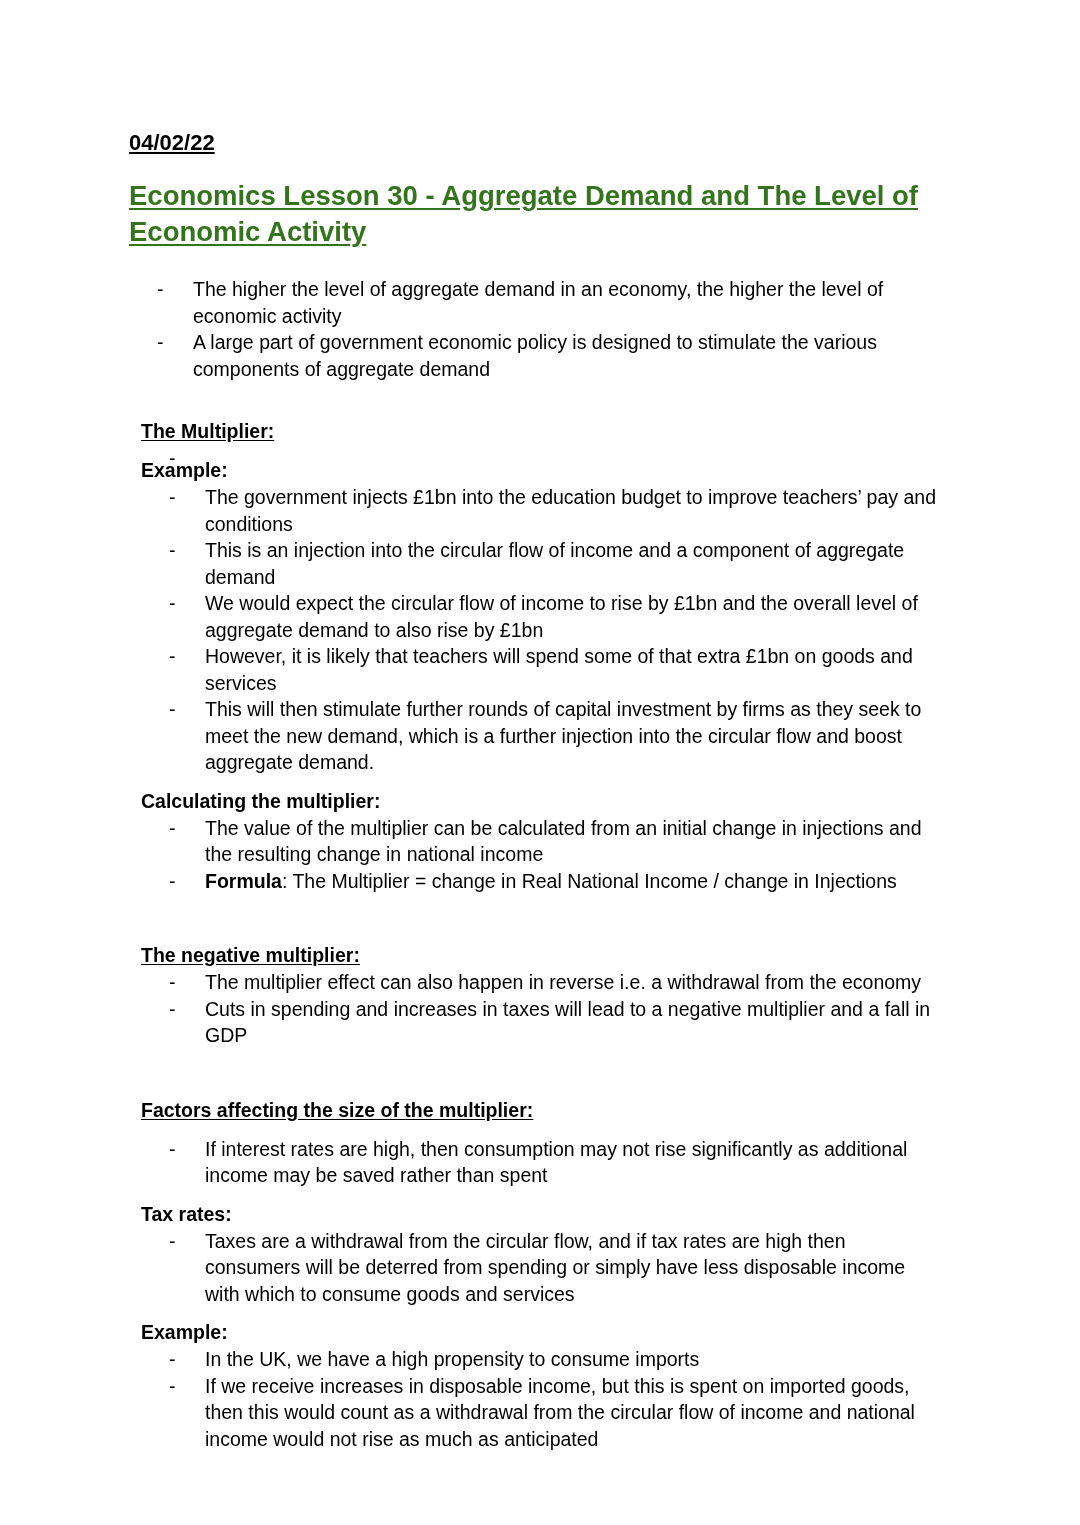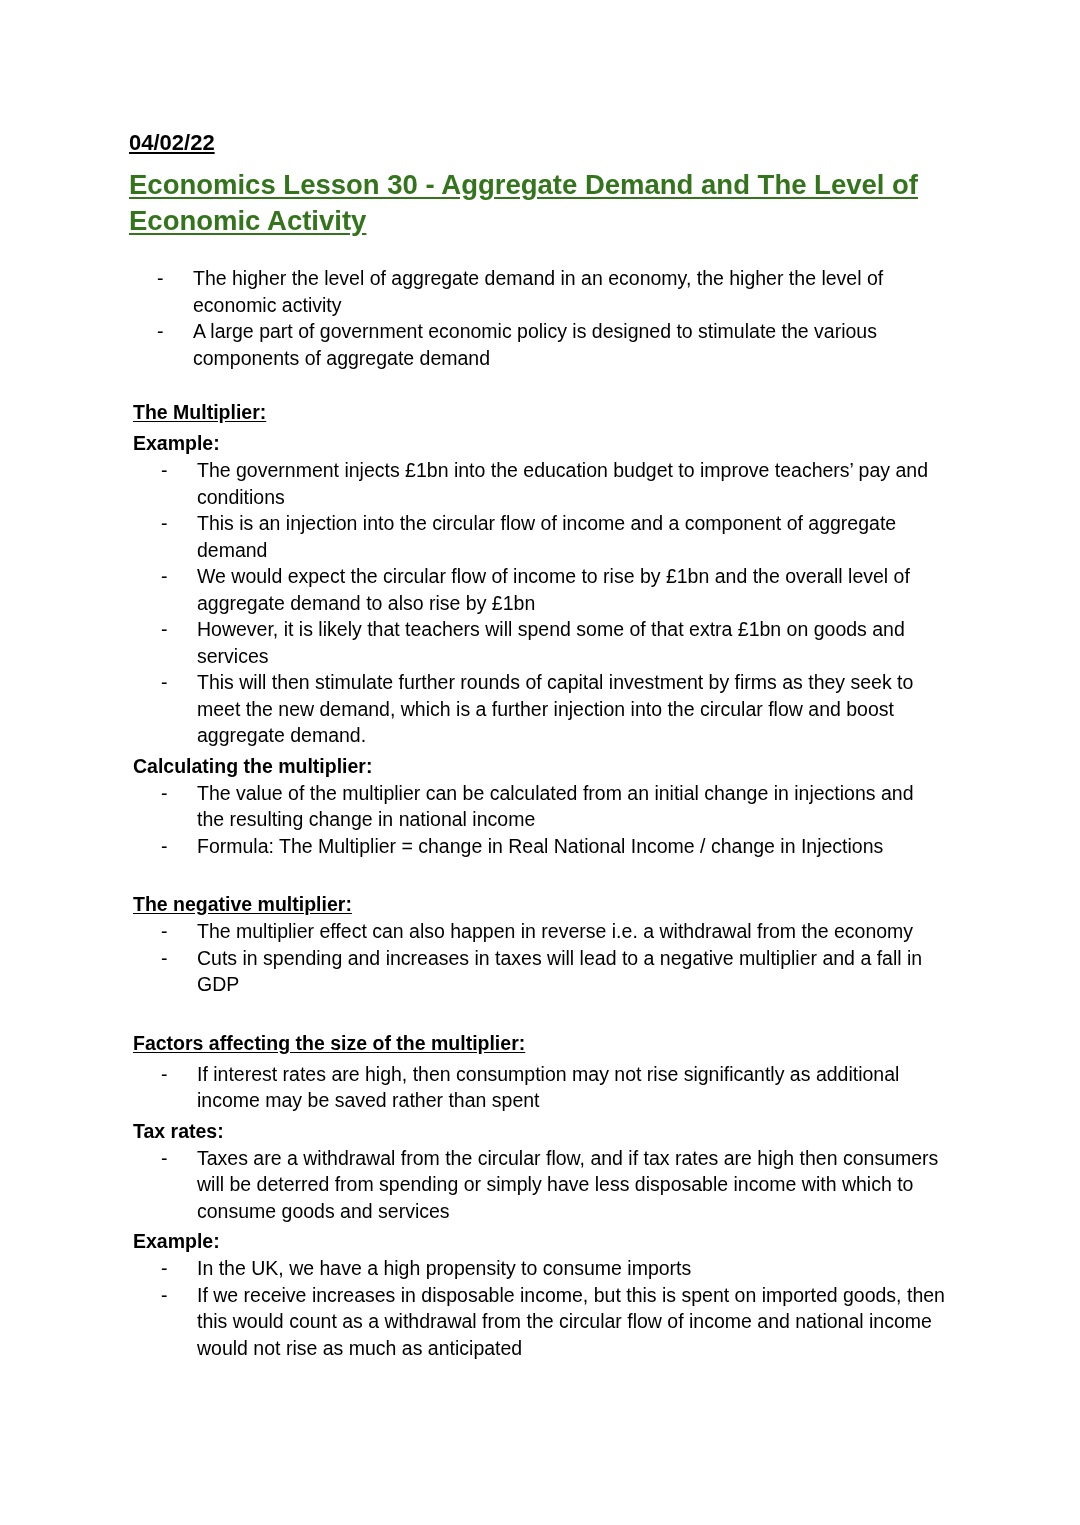--- a/index.html
+++ b/index.html
@@ -29,37 +29,37 @@
   .doc-date {
     font-size: 22px;
     font-weight: bold;
     line-height: 28px;
     text-decoration: underline;
     text-underline-offset: 2px;
     color: #000000;
     margin: 0 0 4px 0;
     display: inline-block;
   }
-  .date-wrap { display: block; margin-bottom: 6px; }
+  .date-wrap { display: block; margin-bottom: 17px; }
 
   
   .doc-title {
     font-size: 27.5px;
     font-weight: bold;
     line-height: 36px;
     color: #33741c;
     text-decoration: underline;
     text-underline-offset: 3px;
     text-decoration-thickness: 2px;
     margin: 0;
     max-width: 800px;
   }
 
   
-  .block { margin: 4px; }
+  .block { margin: 12px; }
   .spacer-lg { height: 26px; }
   .spacer-md { height: 24px; }
 
   
   .heading {
     font-size: 19.5px;
     line-height: 27px;
     font-weight: bold;
     color: #000000;
     margin: 0;
@@ -85,21 +85,21 @@
   }
   ul.dash-list > li .dash-marker {
     position: absolute;
     left: 28px;
     top: 0;
     font-size: 19.5px;
     line-height: 26.5px;
     color: #000000;
   }
   .li-text { display: inline; }
-  .bold-lead { font-weight: normal; }
+  .bold-lead { font-weight: bold; }
 </style>
 </head>
 <body>
 
 <div class="page">
   <div class="content">
 
     <div class="date-wrap">
       <span class="doc-date">04/02/22</span>
     </div>

